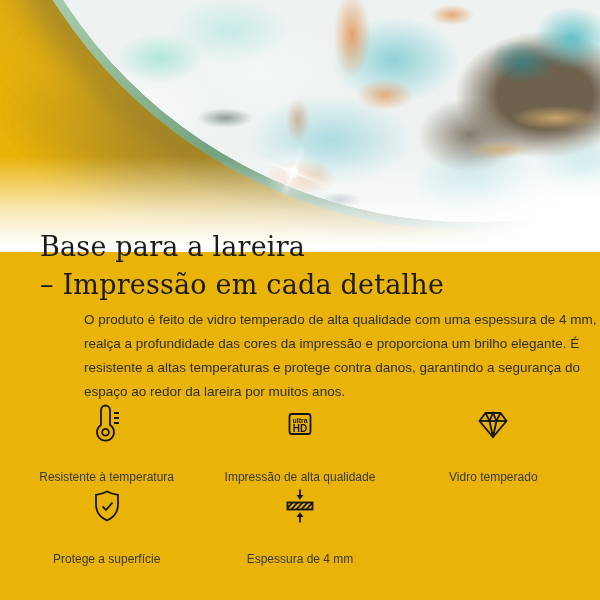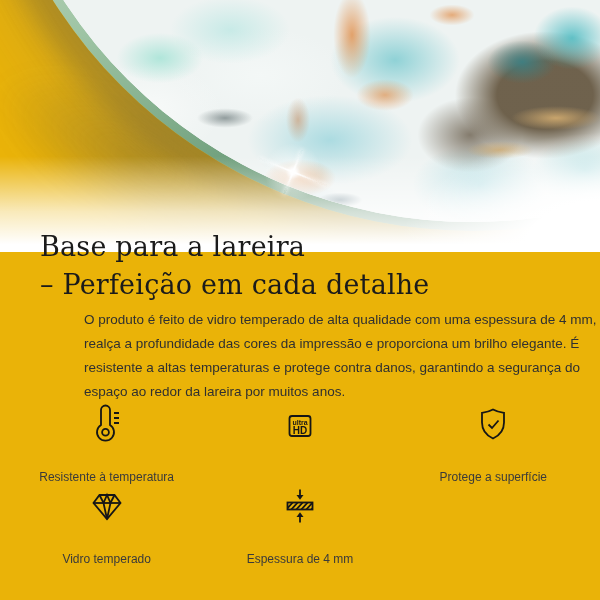--- a/index.html
+++ b/index.html
@@ -102,21 +102,21 @@
     <div class="glass-shadow"></div>
     <div class="glass-rim">
       <div class="glass-art">
         <div class="art-paint"></div>
       </div>
     </div>
     <div class="hero-fade"></div>
     <div class="sparkle"></div>
   </div>
 
-  <h1 class="title"><span>Base para a lareira</span><br><span>– Perfeição em cada detalhe</span></h1>
+  <h1 class="title"><span>Base para a lareira</span><br><span>– Impressão em cada detalhe</span></h1>
 
   <p class="desc">O produto é feito de vidro temperado de alta qualidade com uma espessura de 4 mm, que realça a profundidade das cores da impressão e proporciona um brilho elegante. É resistente a altas temperaturas e protege contra danos, garantindo a segurança do espaço ao redor da lareira por muitos anos.</p>
 
   <div class="features">
 
     <div class="feature">
       <div class="ic">
         <svg width="40" height="40" viewBox="0 0 40 40">
           <path class="st" d="M14 6 a4.5 4.5 0 0 1 9 0 V21 a8.5 8.5 0 1 1 -9 0 Z"></path>
           <circle class="st" cx="18.5" cy="28.2" r="3.4"></circle>
@@ -127,42 +127,43 @@
     </div>
 
     <div class="feature">
       <div class="ic">
         <svg width="40" height="40" viewBox="0 0 40 40">
           <rect class="st" x="9.5" y="10" width="21" height="20" rx="2.5" stroke-width="2"></rect>
           <text x="20" y="19" font-size="7" font-weight="600" text-anchor="middle">ultra</text>
           <text x="20" y="27.5" font-size="10" font-weight="700" text-anchor="middle">HD</text>
         </svg>
       </div>
-    </div>
-
-    <div class="feature">
-      <div class="ic">
-        <svg width="40" height="40" viewBox="0 0 40 40">
-          <path class="st" d="M20 5.5 C23 7.2 27 8.3 31 8.8 V18.5 C31 26.5 26.5 31.5 20 34.5 C13.5 31.5 9 26.5 9 18.5 V8.8 C13 8.3 17 7.2 20 5.5 Z"></path>
-          <path class="st" stroke-width="2.2" d="M15.5 20.5 l3.5 3.5 l6.5 -7.5"></path>
-        </svg>
-      </div>
-      <div class="lbl">Protege a superfície</div>
+      <div class="lbl">Impressão de alta qualidade</div>
     </div>
 
     <div class="feature">
       <div class="ic">
         <svg width="40" height="40" viewBox="0 0 40 40">
           <path class="st" d="M12.5 9 H27.5 L33.5 17 L20 33 L6.5 17 Z"></path>
           <path class="st" d="M6.5 17 H33.5"></path>
           <path class="st" d="M12.5 9 L16.5 17 L20 9 L23.5 17 L27.5 9"></path>
           <path class="st" d="M16.5 17 L20 33 L23.5 17"></path>
         </svg>
       </div>
       <div class="lbl">Vidro temperado</div>
+    </div>
+
+    <div class="feature">
+      <div class="ic">
+        <svg width="40" height="40" viewBox="0 0 40 40">
+          <path class="st" d="M20 5.5 C23 7.2 27 8.3 31 8.8 V18.5 C31 26.5 26.5 31.5 20 34.5 C13.5 31.5 9 26.5 9 18.5 V8.8 C13 8.3 17 7.2 20 5.5 Z"></path>
+          <path class="st" stroke-width="2.2" d="M15.5 20.5 l3.5 3.5 l6.5 -7.5"></path>
+        </svg>
+      </div>
+      <div class="lbl">Protege a superfície</div>
     </div>
 
 
     <div class="feature">
       <div class="ic">
         <svg width="40" height="40" viewBox="0 0 40 40">
           <defs>
               <clipPath id="barclip">
                 <rect x="8" y="17" width="24" height="6"></rect>
               </clipPath>

